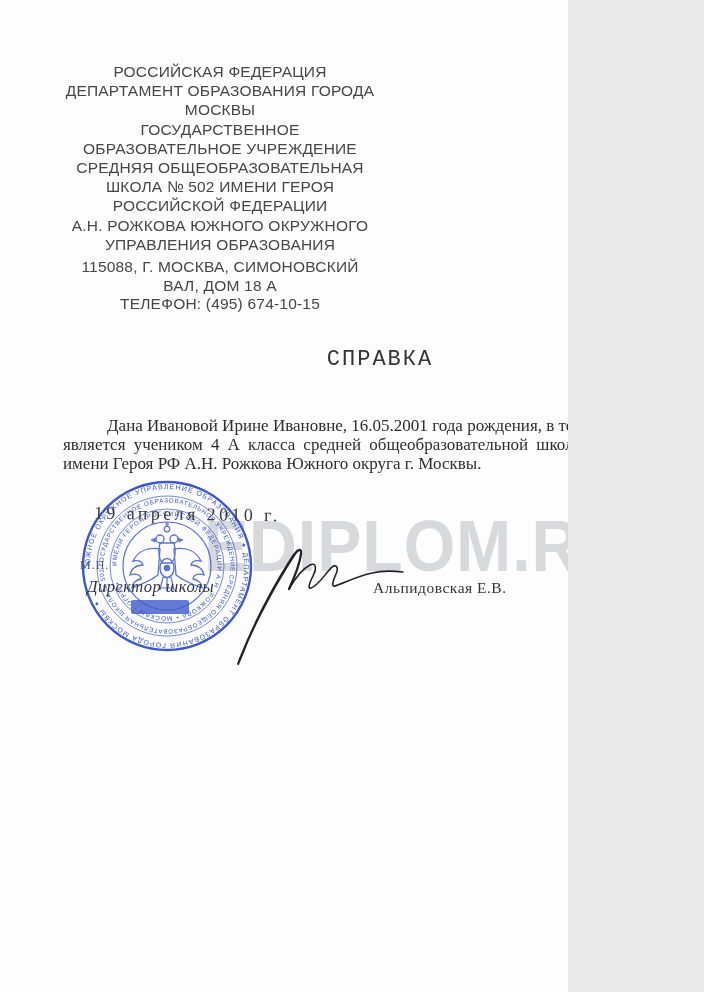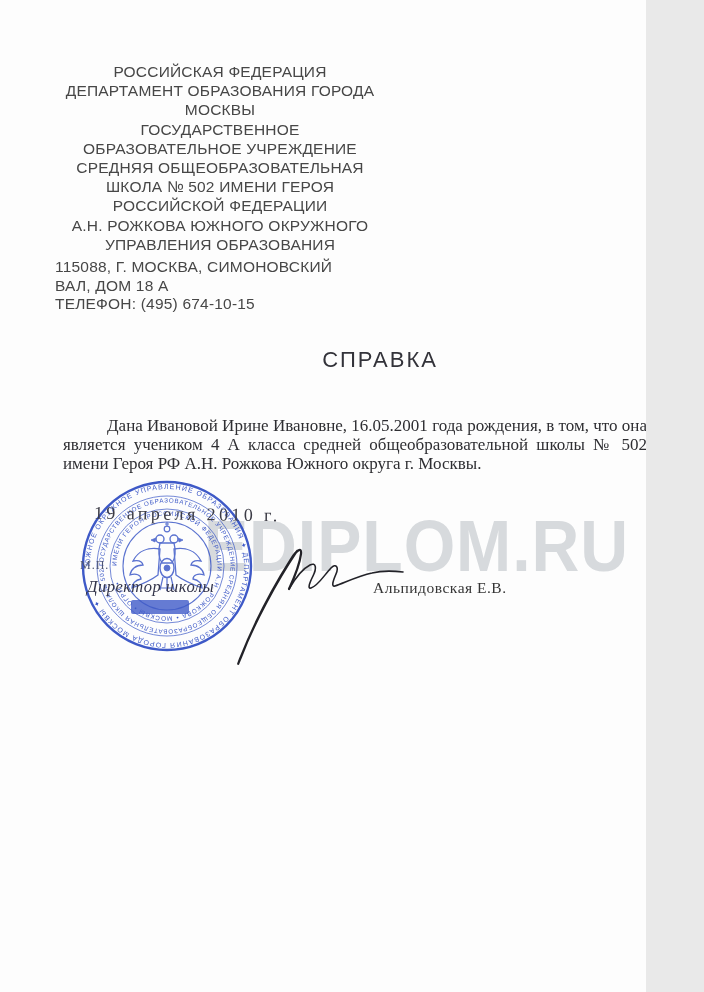--- a/index.html
+++ b/index.html
@@ -1,41 +1,41 @@
 <!DOCTYPE html>
 <html><head>
 <meta charset="utf-8">
 <style>
   html,body{margin:0;padding:0;}
   body{background:#e9e9e9;}
   .page{
     position:relative;
-    width:646px;height:992px;
+    width:568px;height:992px;
     background:#fdfdfd;
     overflow:hidden;
     font-family:"Liberation Serif", serif;
   }
   .org-block{
     position:absolute;left:55px;top:62px;width:330px;
     text-align:center;white-space:pre-line;
     font-family:"Liberation Sans", sans-serif;
     font-size:15.5px;line-height:19.2px;
     color:#474747;letter-spacing:.2px;
   }
   .address-block{
     position:absolute;left:55px;top:258px;width:330px;
-    text-align:left;white-space:pre-line;
+    text-align:center;white-space:pre-line;
     font-family:"Liberation Sans", sans-serif;
     font-size:15.5px;line-height:18.6px;
     color:#474747;letter-spacing:.2px;
   }
   .doc-title{
     position:absolute;left:60px;top:347px;width:640px;
     text-align:center;
-    font-family:Liberation Sans, sans-serif;
+    font-family:Liberation Mono, monospace;
     font-size:22px;letter-spacing:2px;color:#33333a;
   }
   .body-par{
     position:absolute;left:63px;top:389px;width:584px;
     font-family:"Liberation Serif", serif;
     font-size:17px;line-height:18.9px;color:#2e2e32;
     text-align:justify;text-indent:44px;margin-top:28px;
   }
   .watermark{
     position:absolute;left:204px;top:510px;z-index:1;

